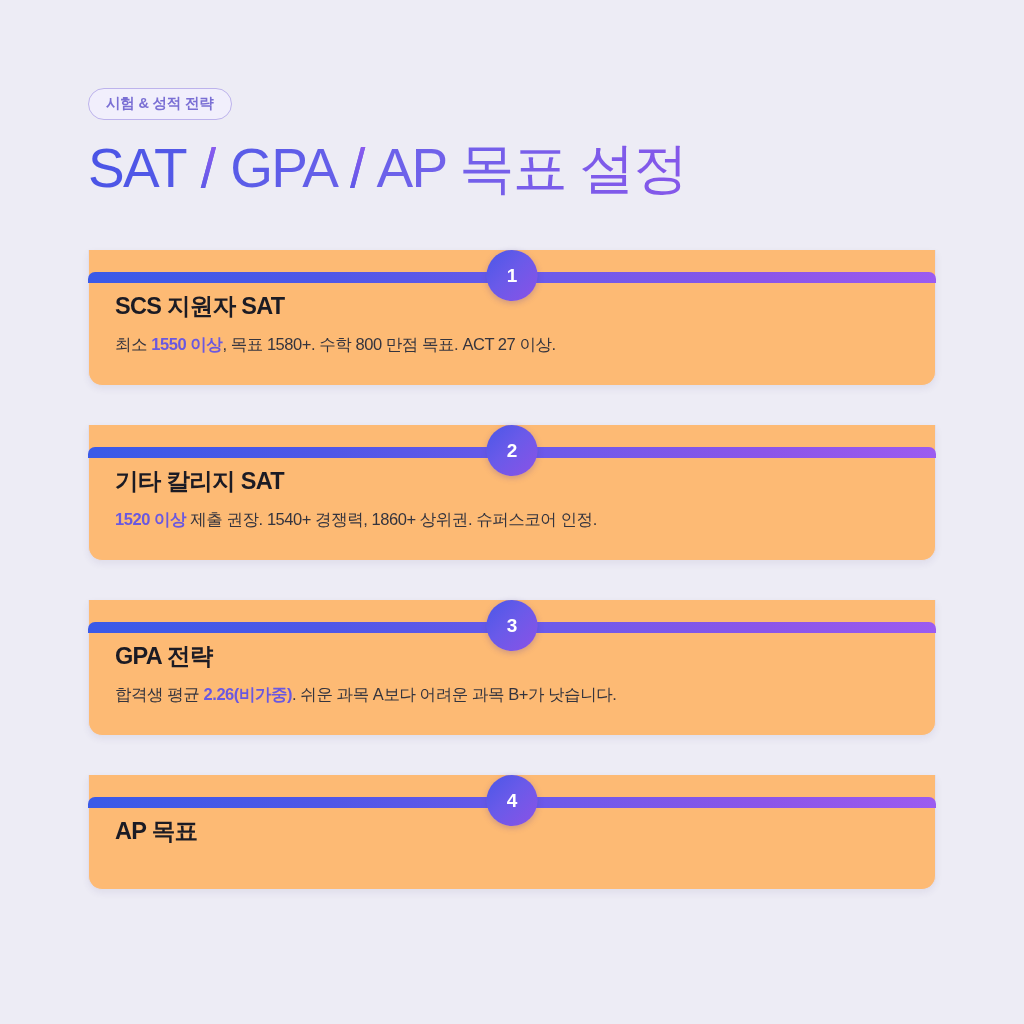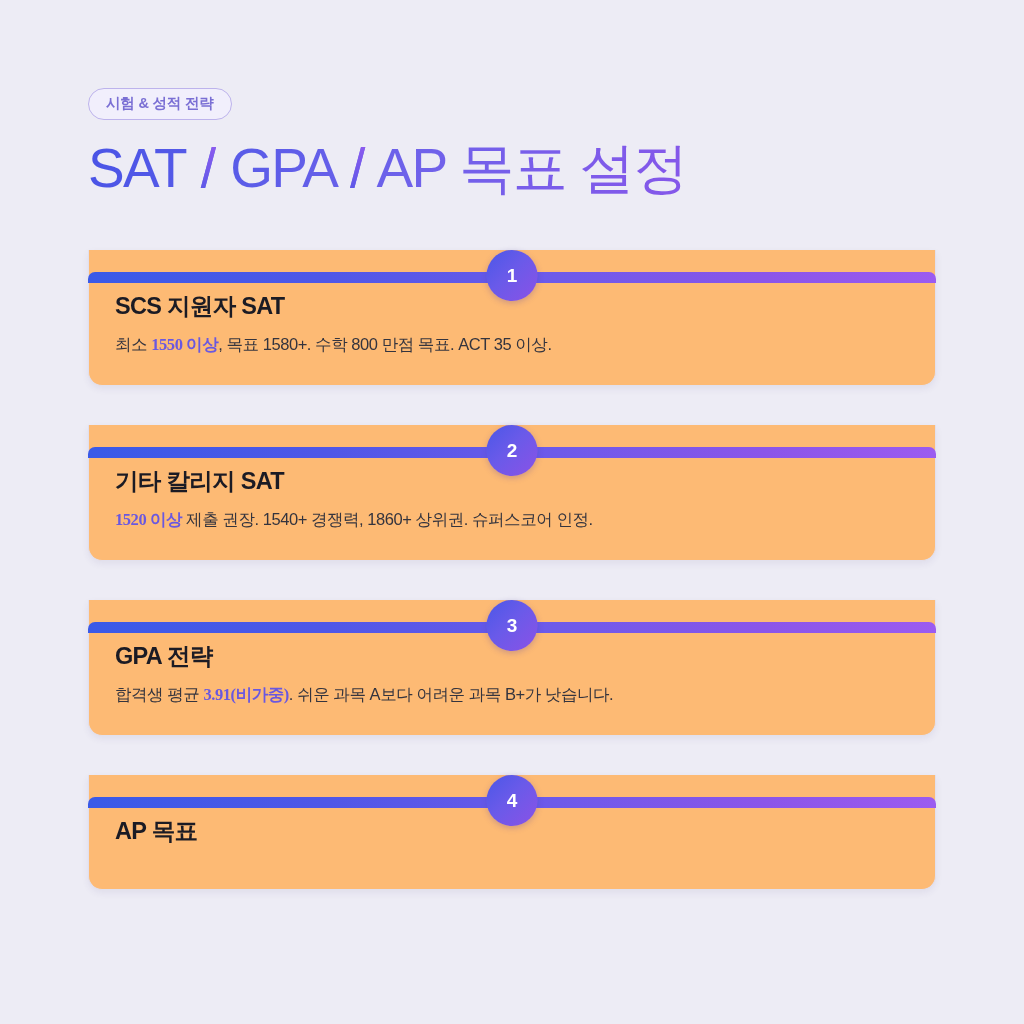--- a/index.html
+++ b/index.html
@@ -95,21 +95,21 @@
     margin-bottom:13px;
   }
 
   .card-body {
     font-size:16.5px;
     font-weight:400;
     color:#34343e;
     letter-spacing:-0.45px;
     line-height:1.45;
   }
-  .card-body .hl { color:#6a58e0; font-weight:700;font-family:Liberation Serif, serif; }
+  .card-body .hl { color:#6a58e0; font-weight:700; }
 
   .num-badge {
     position:absolute;
     left:50%;
     top:0;
     transform:translateX(-50%);
     width:51px; height:51px;
     border-radius:50%;
     background:linear-gradient(135deg,#4a57e8 0%,#6a5ae9 45%,#8a52e6 100%);
     color:#ffffff;
@@ -137,41 +137,41 @@
       <span class="slash">/</span>
       <span>AP 목표 설정</span>
     </h1>
   </div>
 
   <div class="cards" id="cards-root">
       <div class="card-wrap">
         <div class="card">
           <div class="card-inner">
             <div class="card-title">SCS 지원자 SAT</div>
-            <div class="card-body"><span>최소 </span><span class="hl">1550 이상</span><span>, 목표 1580+. 수학 800 만점 목표. ACT 35 이상.</span></div>
+            <div class="card-body"><span>최소 </span><span class="hl">1550 이상</span><span>, 목표 1580+. 수학 800 만점 목표. ACT 27 이상.</span></div>
           </div>
         </div>
         <div class="topbar"></div>
         <div class="num-badge">1</div>
       </div>
       <div class="card-wrap">
         <div class="card">
           <div class="card-inner">
             <div class="card-title">기타 칼리지 SAT</div>
             <div class="card-body"><span class="hl">1520 이상</span><span> 제출 권장. 1540+ 경쟁력, 1860+ 상위권. 슈퍼스코어 인정.</span></div>
           </div>
         </div>
         <div class="topbar"></div>
         <div class="num-badge">2</div>
       </div>
       <div class="card-wrap">
         <div class="card">
           <div class="card-inner">
             <div class="card-title">GPA 전략</div>
-            <div class="card-body"><span>합격생 평균 </span><span class="hl">3.91(비가중)</span><span>. 쉬운 과목 A보다 어려운 과목 B+가 낫습니다.</span></div>
+            <div class="card-body"><span>합격생 평균 </span><span class="hl">2.26(비가중)</span><span>. 쉬운 과목 A보다 어려운 과목 B+가 낫습니다.</span></div>
           </div>
         </div>
         <div class="topbar"></div>
         <div class="num-badge">3</div>
       </div>
       <div class="card-wrap">
         <div class="card">
           <div class="card-inner">
             <div class="card-title">AP 목표</div>
           </div>

